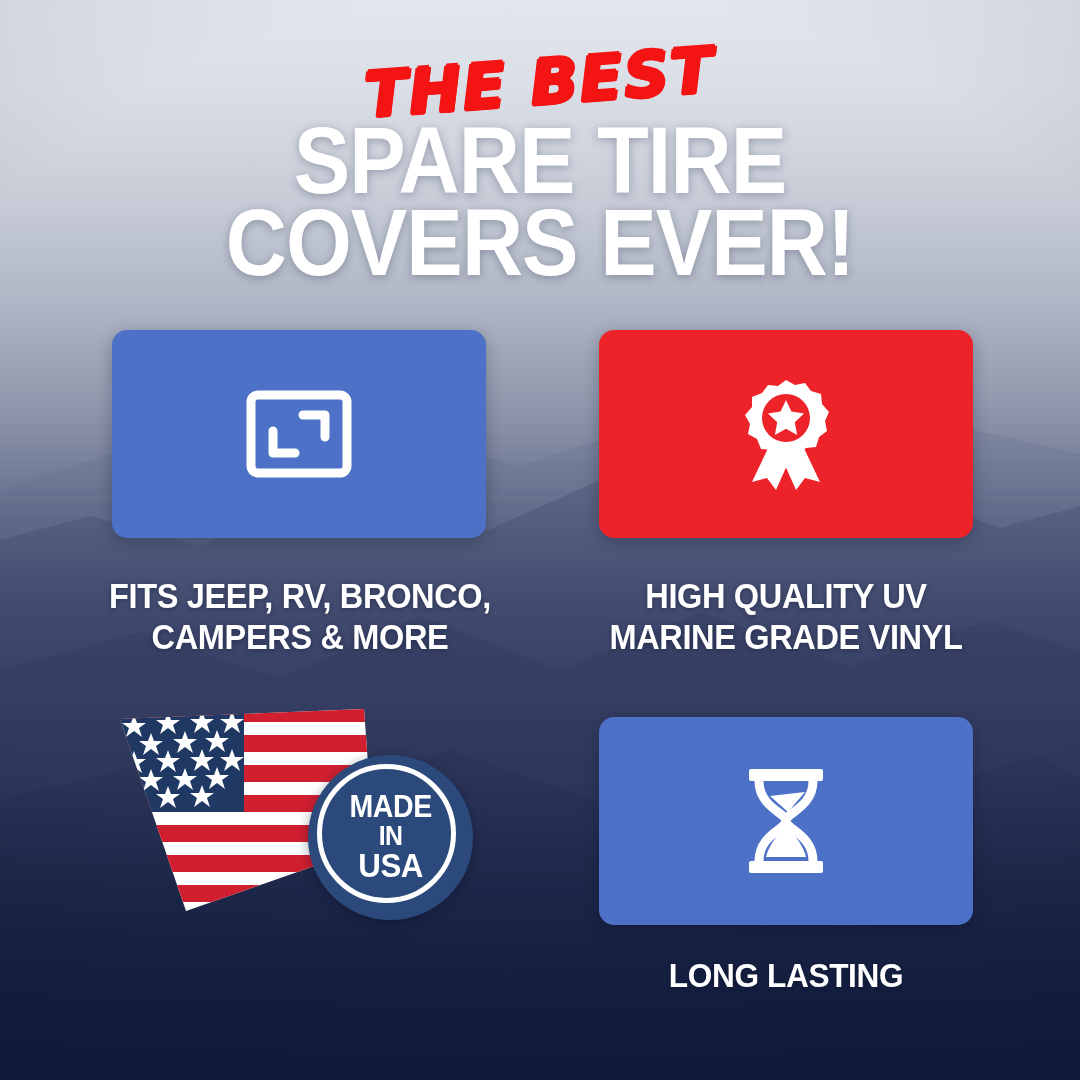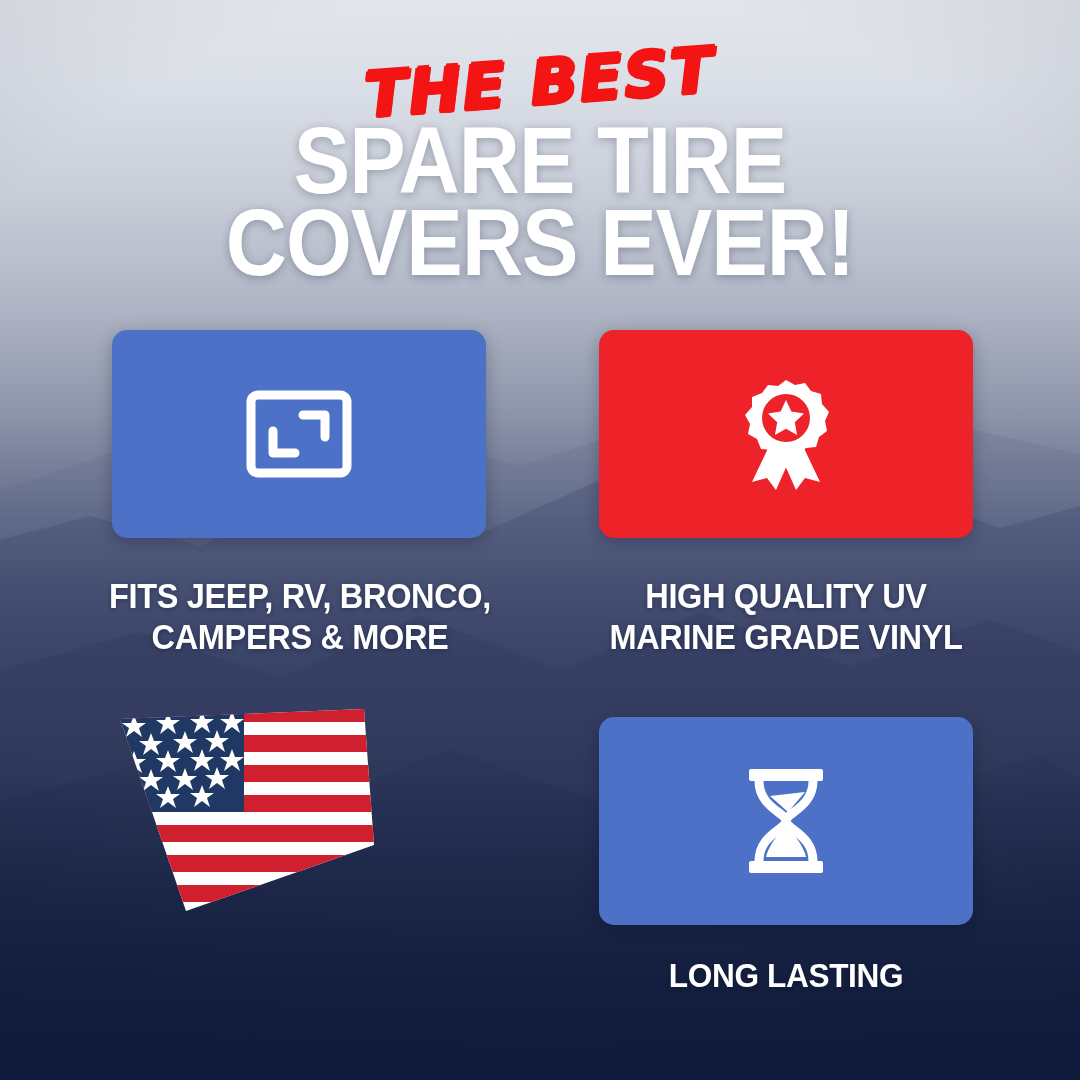--- a/index.html
+++ b/index.html
@@ -204,20 +204,28 @@
           <path d="M39 64 l3 8 h9 l-7 5 3 9 -8-6 -8 6 3-9 -7-5 h9 Z"></path>
           <path d="M73 63 l3 8 h9 l-7 5 3 9 -8-6 -8 6 3-9 -7-5 h9 Z"></path>
           <path d="M105 62 l3 8 h9 l-7 5 3 9 -8-6 -8 6 3-9 -7-5 h9 Z"></path>
           <path d="M22 82 l3 8 h9 l-7 5 3 9 -8-6 -8 6 3-9 -7-5 h9 Z"></path>
           <path d="M56 81 l3 8 h9 l-7 5 3 9 -8-6 -8 6 3-9 -7-5 h9 Z"></path>
           <path d="M90 80 l3 8 h9 l-7 5 3 9 -8-6 -8 6 3-9 -7-5 h9 Z"></path>
         </g>
       </g>
     </svg>
 
+    <div id="badge">
+      <div id="badge-ring"></div>
+      <div id="badge-text">
+        <span id="badge-made">MADE</span>
+        <span id="badge-in">IN</span>
+        <span id="badge-usa">USA</span>
+      </div>
+    </div>
   </div>
 
   <div class="card" id="card-time">
     <svg width="86" height="108" viewBox="0 0 86 108">
       <rect x="6" y="2" width="74" height="12" rx="2" fill="#ffffff"></rect>
       <rect x="6" y="94" width="74" height="12" rx="2" fill="#ffffff"></rect>
       <path d="M16 14 C16 40, 43 46, 43 54 C43 62, 16 68, 16 94" fill="none" stroke="#ffffff" stroke-width="9" stroke-linecap="square"></path>
       <path d="M70 14 C70 40, 43 46, 43 54 C43 62, 70 68, 70 94" fill="none" stroke="#ffffff" stroke-width="9" stroke-linecap="square"></path>
       <path d="M27 29 L62 25 L45 45 Z" fill="#ffffff"></path>
       <path d="M43 58 C43 58, 26 76, 23 90 L63 90 C60 76, 43 58, 43 58 Z" fill="#ffffff"></path>

